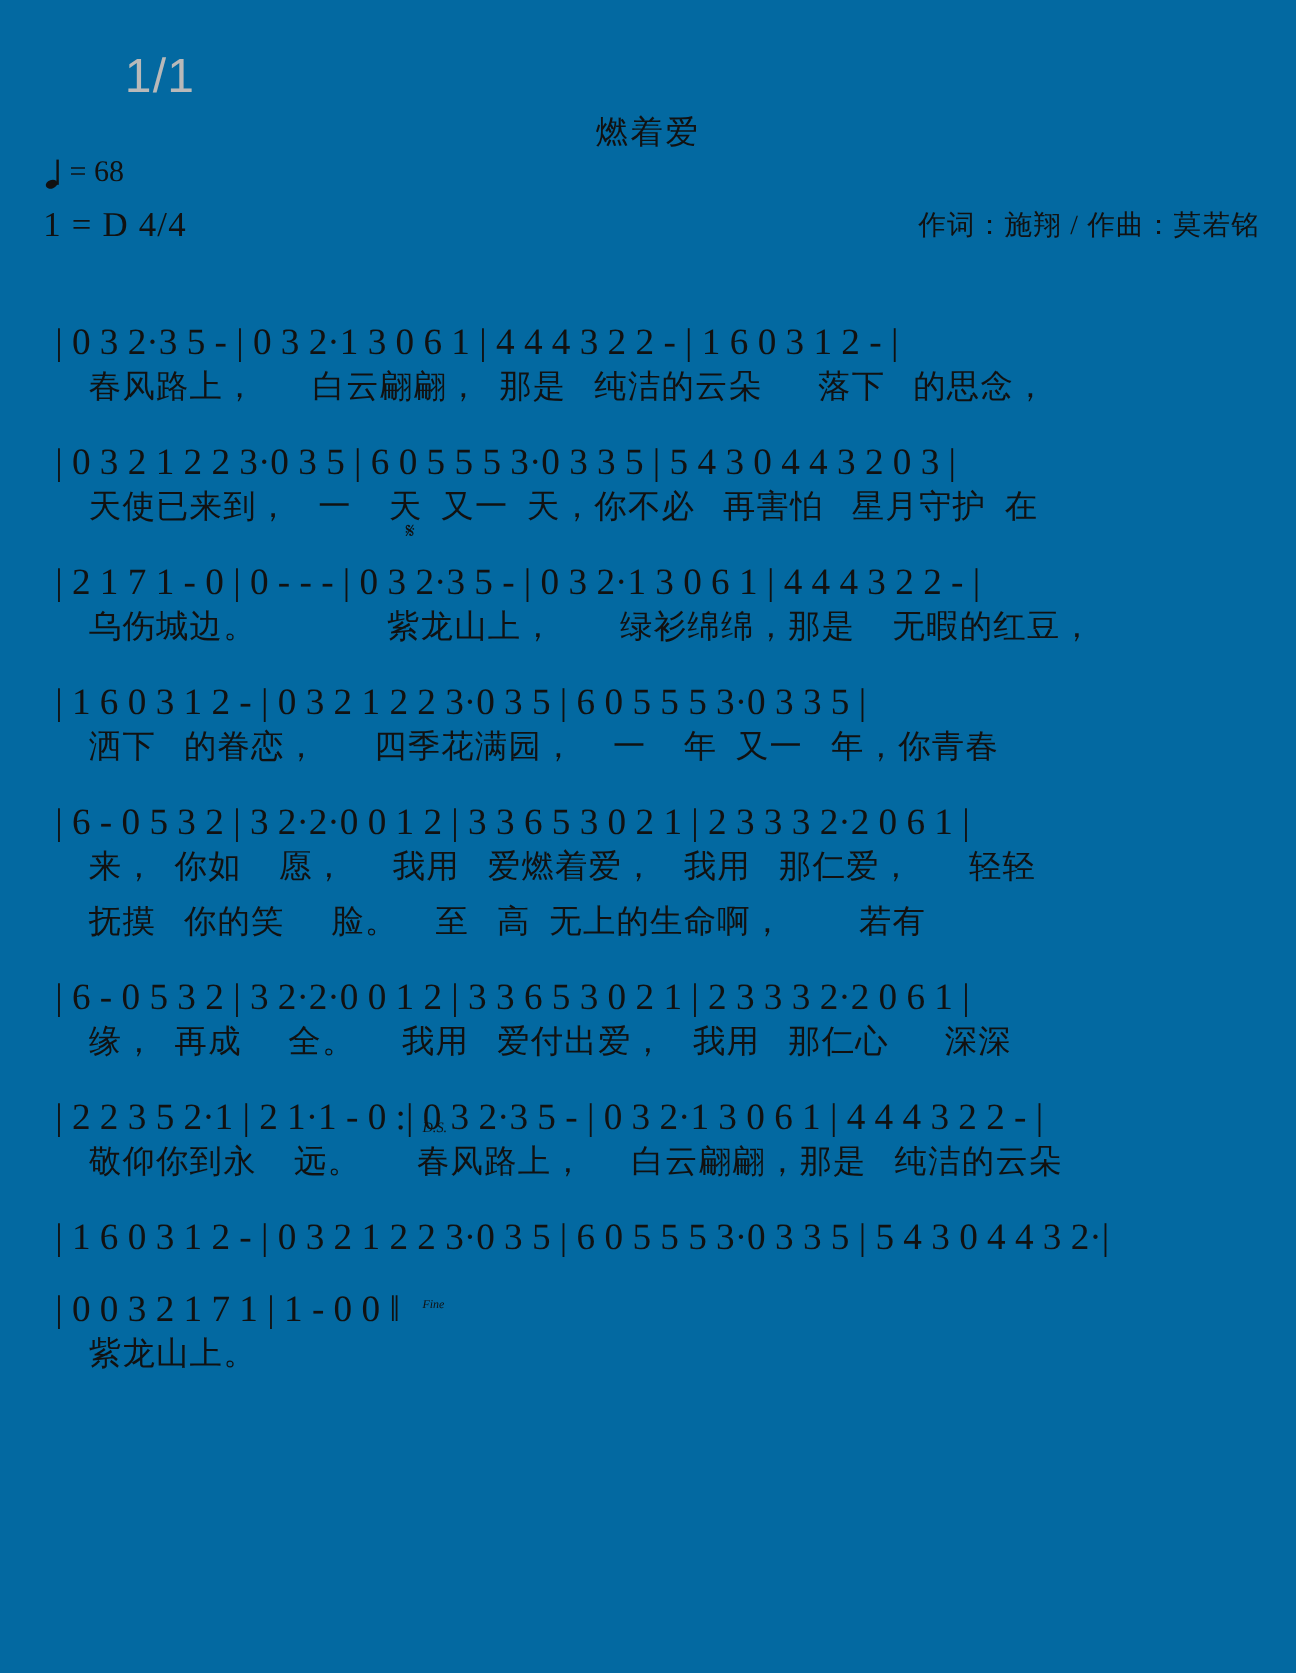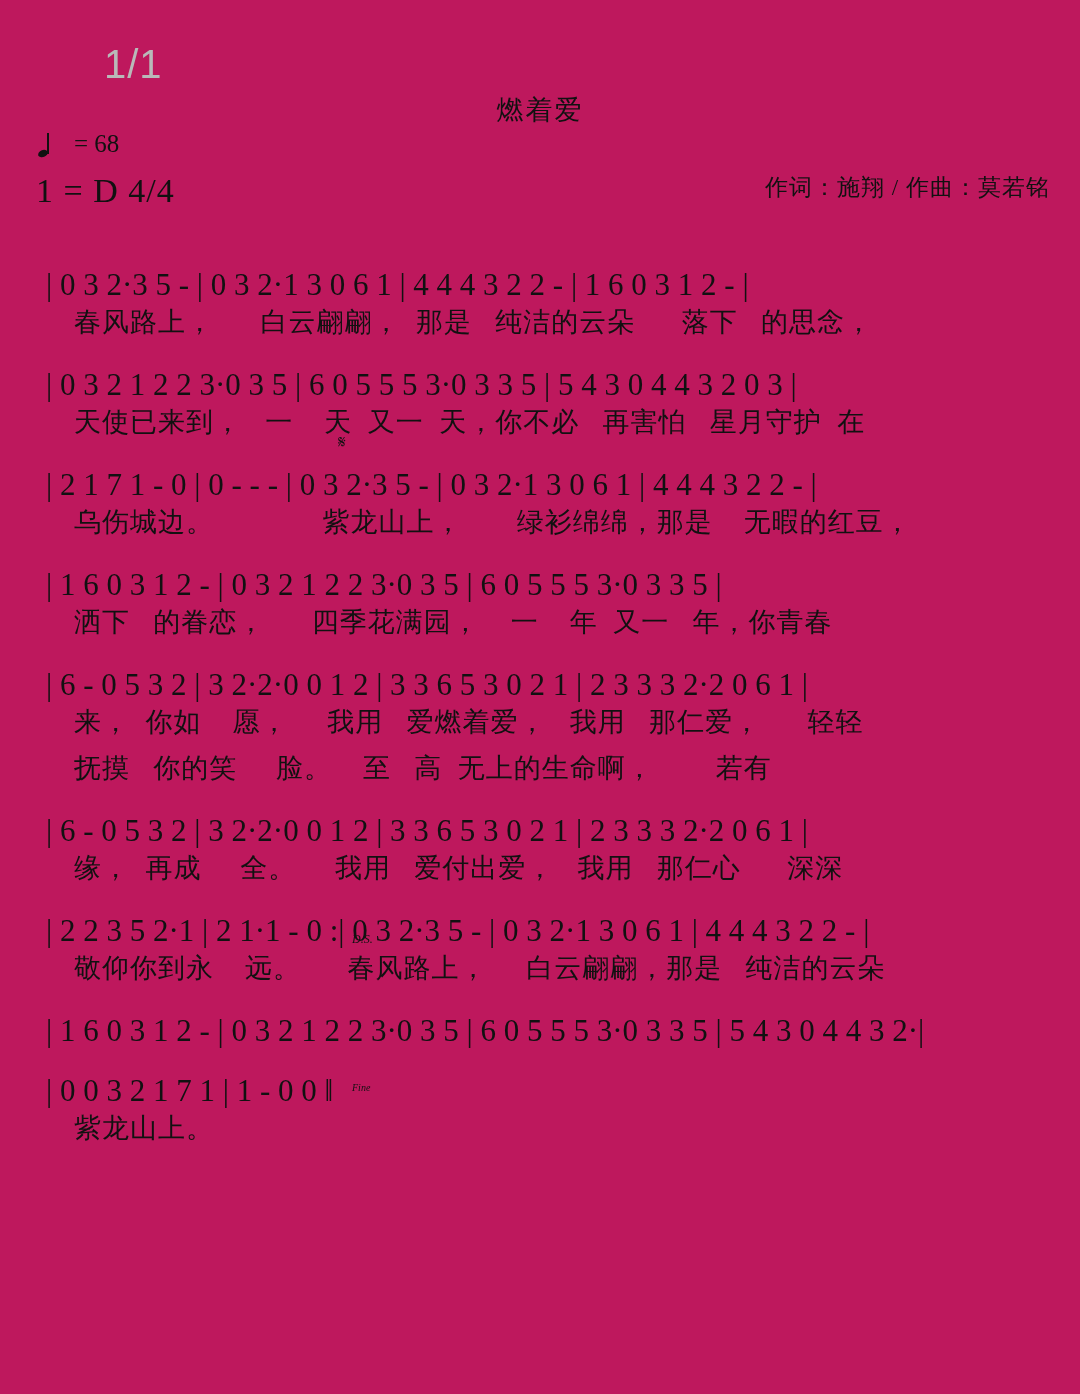--- a/index.html
+++ b/index.html
@@ -11,21 +11,21 @@
     width: 1080px;
     height: 1394px;
     position: relative;
     font-family: "Liberation Sans", sans-serif;
     color: #111;
     overflow: hidden;
   }
   .page {
     position: absolute;
     inset: 0;
-    background: #be185d;
+    background: #0369a1;
     padding-left: 20px;
   }
   
   .page::before {
     content: "";
     position: absolute;
     inset: 0;
     pointer-events: none;
   }
 
@@ -52,21 +52,21 @@
   }
 
   .tempo {
     position: absolute;
     left: 38px;
     top: 130px;
     font-size: 25px;
     font-family: "Liberation Serif", serif;
     display: flex;
     align-items: flex-end;
-    gap: 22px;
+    gap: 6px;
   }
   .quarter-note {
     display: inline-block;
     width: 14px;
     height: 26px;
     position: relative;
   }
   .quarter-note .head {
     position: absolute;
     left: 0;
@@ -83,21 +83,21 @@
     bottom: 4px;
     width: 2px;
     height: 21px;
     background: #111;
   }
 
   .key-sig {
     position: absolute;
     left: 36px;
     top: 172px;
-    font-size: 34px;
+    font-size: 29px;
     font-family: "Liberation Serif", serif;
     letter-spacing: 1px;
   }
 
   .credits {
     position: absolute;
     right: 30px;
     top: 172px;
     font-size: 23px;
     font-family: "Liberation Serif", serif;

